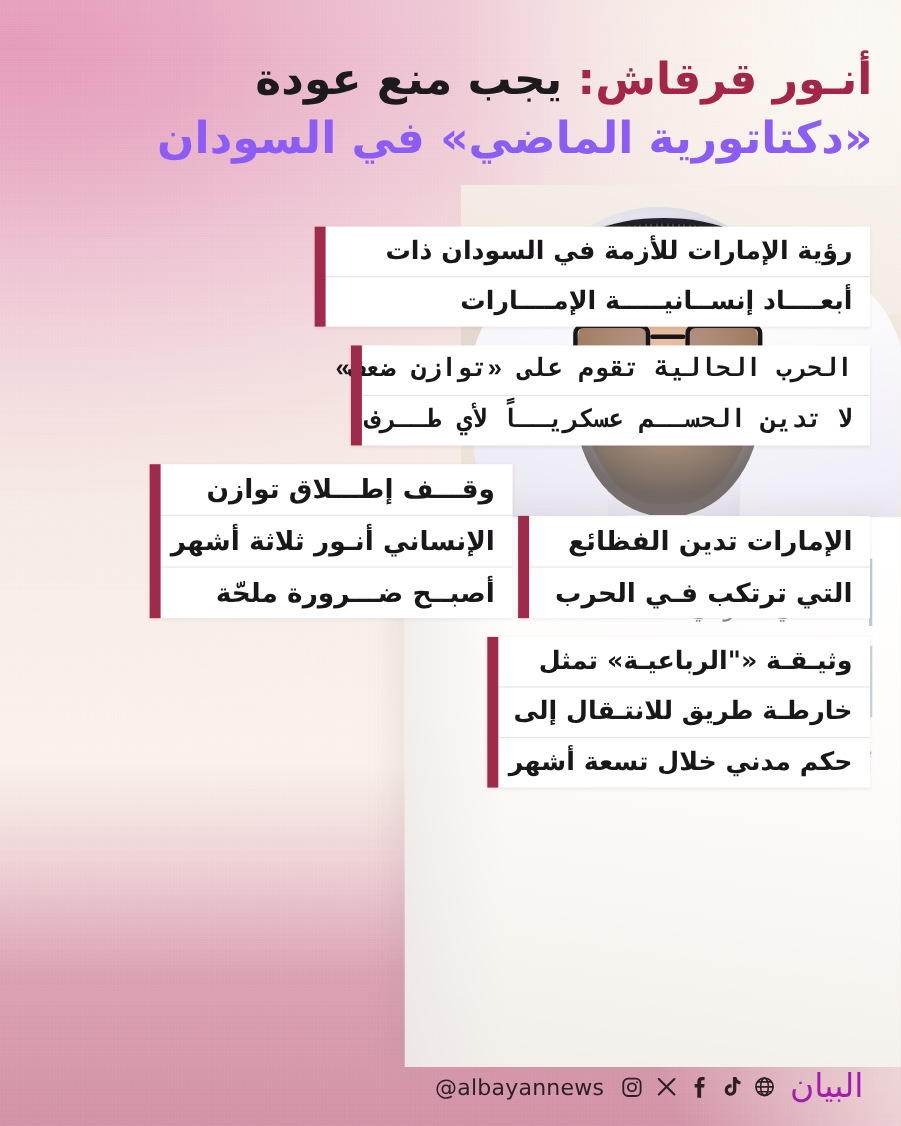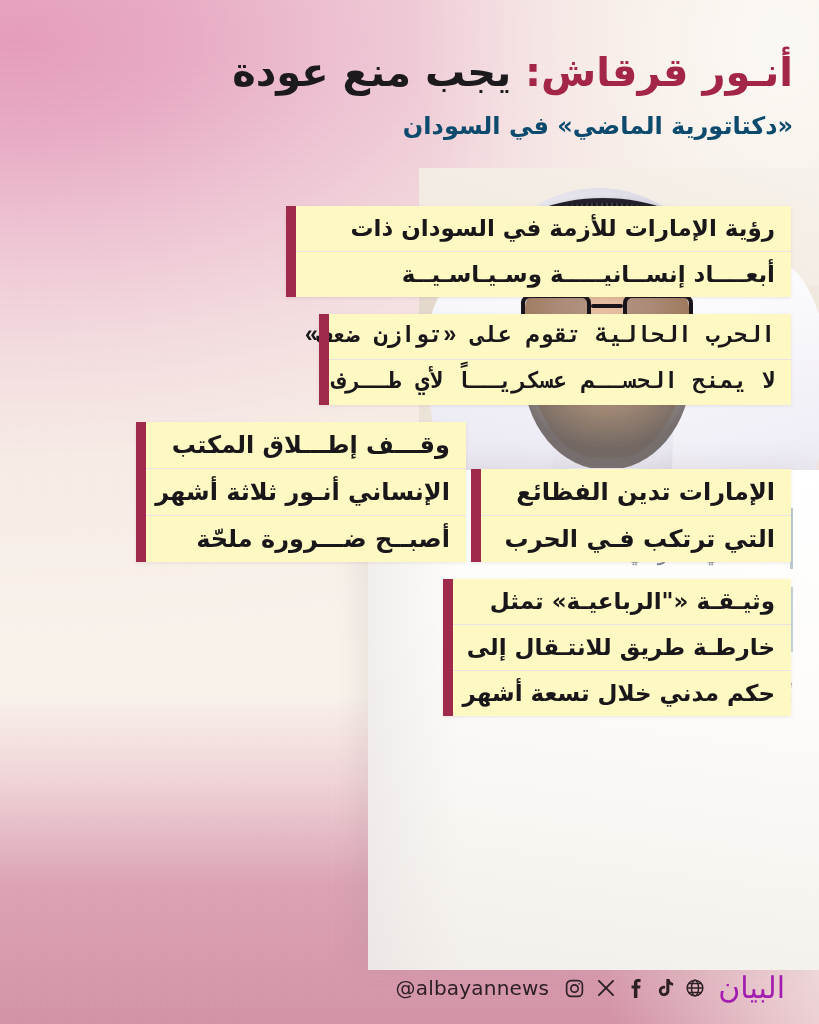--- a/index.html
+++ b/index.html
@@ -63,25 +63,25 @@
     font-weight:bold;
     letter-spacing:-0.5px;
   }
   .hl-rest {
     color:#1c1a1c;
     font-size:40px;
     font-weight:bold;
     letter-spacing:-0.5px;
   }
   .hl-line2 {
-    color:#0c4a6e;
-    font-size:24px;
+    color:#8b5cf6;
+    font-size:40px;
     font-weight:bold;
     letter-spacing:-0.5px;
-    margin-top:13px;
+    margin-top:2px;
   }
 
   
   .photo-layer {
     position:absolute;
     top:168px; right:0;
     width:400px; height:730px;
     z-index:3;
     overflow:hidden;
   }
@@ -294,21 +294,21 @@
 
   
   .cards {
     position:absolute;
     top:206px; right:28px;
     z-index:7;
     direction:rtl;
   }
   .card {
     position:relative;
-    background:#fef9c3;
+    background:#ffffff;
     margin-bottom:17px;
     padding:0;
     box-shadow:0 1px 3px rgba(120,80,95,.13);
     display:inline-block;
     width:auto;
   }
   .card .bar {
     position:absolute;
     left:0; top:0; bottom:0;
     width:10px;
@@ -445,38 +445,38 @@
   <div class="headline">
     <span class="hl-line"><span class="hl-name">أنـور قرقاش:</span><span class="hl-rest"> يجب منع عودة</span></span>
     <span class="hl-line hl-line2">«دكتاتورية الماضي» في السودان</span>
   </div>
 
   <div class="cards">
 
     <div class="card c1">
       <span class="bar"></span>
       <span class="qline">رؤية الإمارات للأزمة في السودان ذات</span>
-      <span class="qline">أبعــــاد إنســانيـــــة وسـيـاسـيــة</span>
+      <span class="qline">أبعــــاد إنســانيـــــة الإمــــارات</span>
     </div>
 
     <div class="card c2">
       <span class="bar"></span>
       <span class="qline">الحرب الحالية تقوم على «توازن ضعف»</span>
-      <span class="qline">لا يمنح الحســم عسكريــاً لأي طــرف</span>
+      <span class="qline">لا تدين الحســم عسكريــاً لأي طــرف</span>
     </div>
 
     <div class="card c3">
       <span class="bar"></span>
       <span class="qline">الإمارات تدين الفظائع</span>
       <span class="qline">التي ترتكب فـي الحرب</span>
     </div>
 
     <div class="card c4">
       <span class="bar"></span>
-      <span class="qline">وقـــف إطـــلاق المكتب</span>
+      <span class="qline">وقـــف إطـــلاق توازن</span>
       <span class="qline">الإنساني أنـور ثلاثة أشهر</span>
       <span class="qline">أصبــح ضـــرورة ملحّة</span>
     </div>
 
     <div class="card c5">
       <span class="bar"></span>
       <span class="qline">وثيـقـة «"الرباعيـة» تمثل</span>
       <span class="qline">خارطـة طريق للانتـقال إلى</span>
       <span class="qline">حكم مدني خلال تسعة أشهر</span>
     </div>

